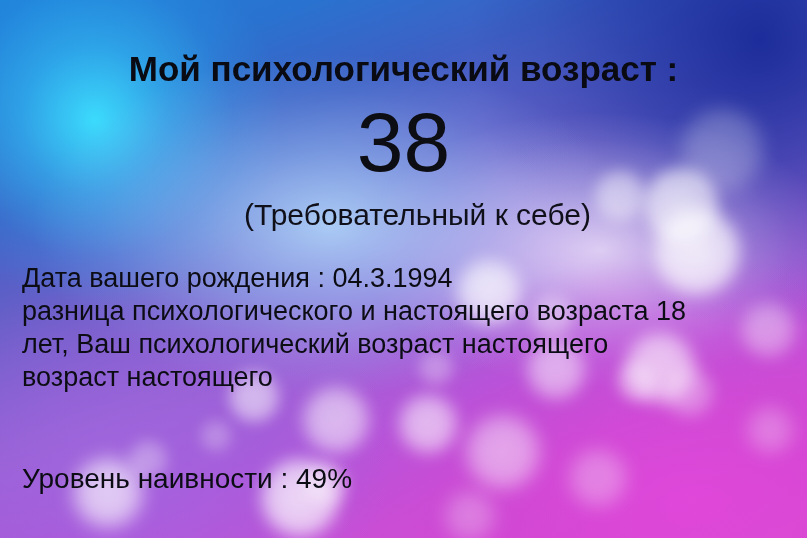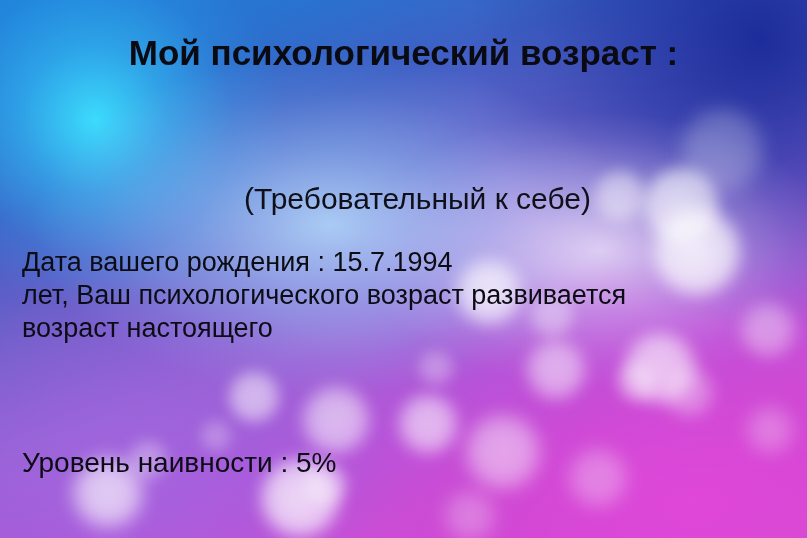--- a/index.html
+++ b/index.html
@@ -80,20 +80,21 @@
   .bokeh {
     position: absolute;
     border-radius: 50%;
     pointer-events: none;
   }
 
   
   #text-layer {
     position: absolute;
     inset: 0;
+    margin-top: 16px;
   }
   .title {
     position: absolute;
     left: 0;
     right: 0;
     top: 33px;
     text-align: center;
     font-size: 35px;
     font-weight: bold;
     color: #0a0a12;
@@ -193,27 +194,29 @@
       <div class="bokeh" style="left: 418px; top: 350px; width: 36px; height: 36px; background: radial-gradient(circle, rgba(255, 255, 255, 0.34) 0%, rgba(255, 255, 255, 0.28) 55%, rgba(255, 255, 255, 0.114) 80%, rgba(255, 255, 255, 0) 100%); filter: blur(7px);"></div>
       <div class="bokeh" style="left: 746px; top: 406px; width: 48px; height: 48px; background: radial-gradient(circle, rgba(255, 255, 255, 0.3) 0%, rgba(255, 255, 255, 0.247) 55%, rgba(255, 255, 255, 0.1) 80%, rgba(255, 255, 255, 0) 100%); filter: blur(9px);"></div>
       <div class="bokeh" style="left: 444px; top: 490px; width: 52px; height: 52px; background: radial-gradient(circle, rgba(255, 255, 255, 0.3) 0%, rgba(255, 255, 255, 0.247) 55%, rgba(255, 255, 255, 0.1) 80%, rgba(255, 255, 255, 0) 100%); filter: blur(9px);"></div>
       <div class="bokeh" style="left: 200px; top: 420px; width: 32px; height: 32px; background: radial-gradient(circle, rgba(255, 255, 255, 0.3) 0%, rgba(255, 255, 255, 0.247) 55%, rgba(255, 255, 255, 0.1) 80%, rgba(255, 255, 255, 0) 100%); filter: blur(7px);"></div>
     </div>
 
   <div id="text-layer">
 
     <div class="title">Мой психологический возраст :</div>
 
+    <div class="bignum">38</div>
 
     <div class="subtitle">(Требовательный к себе)</div>
 
     <div class="body-block">
-      <span class="line">Дата вашего рождения : 15.7.1994</span>
-      <span class="line">лет, Ваш психологического возраст развивается</span>
+      <span class="line">Дата вашего рождения : 04.3.1994</span>
+      <span class="line">разница психологического и настоящего возраста 18</span>
+      <span class="line">лет, Ваш психологический возраст настоящего</span>
       <span class="line">возраст настоящего</span>
     </div>
 
     <div class="levels-block">
-      <span class="line">Уровень наивности : 5%</span>
+      <span class="line">Уровень наивности : 49%</span>
     </div>
 
   </div>
 </div>
 
 </body></html>

